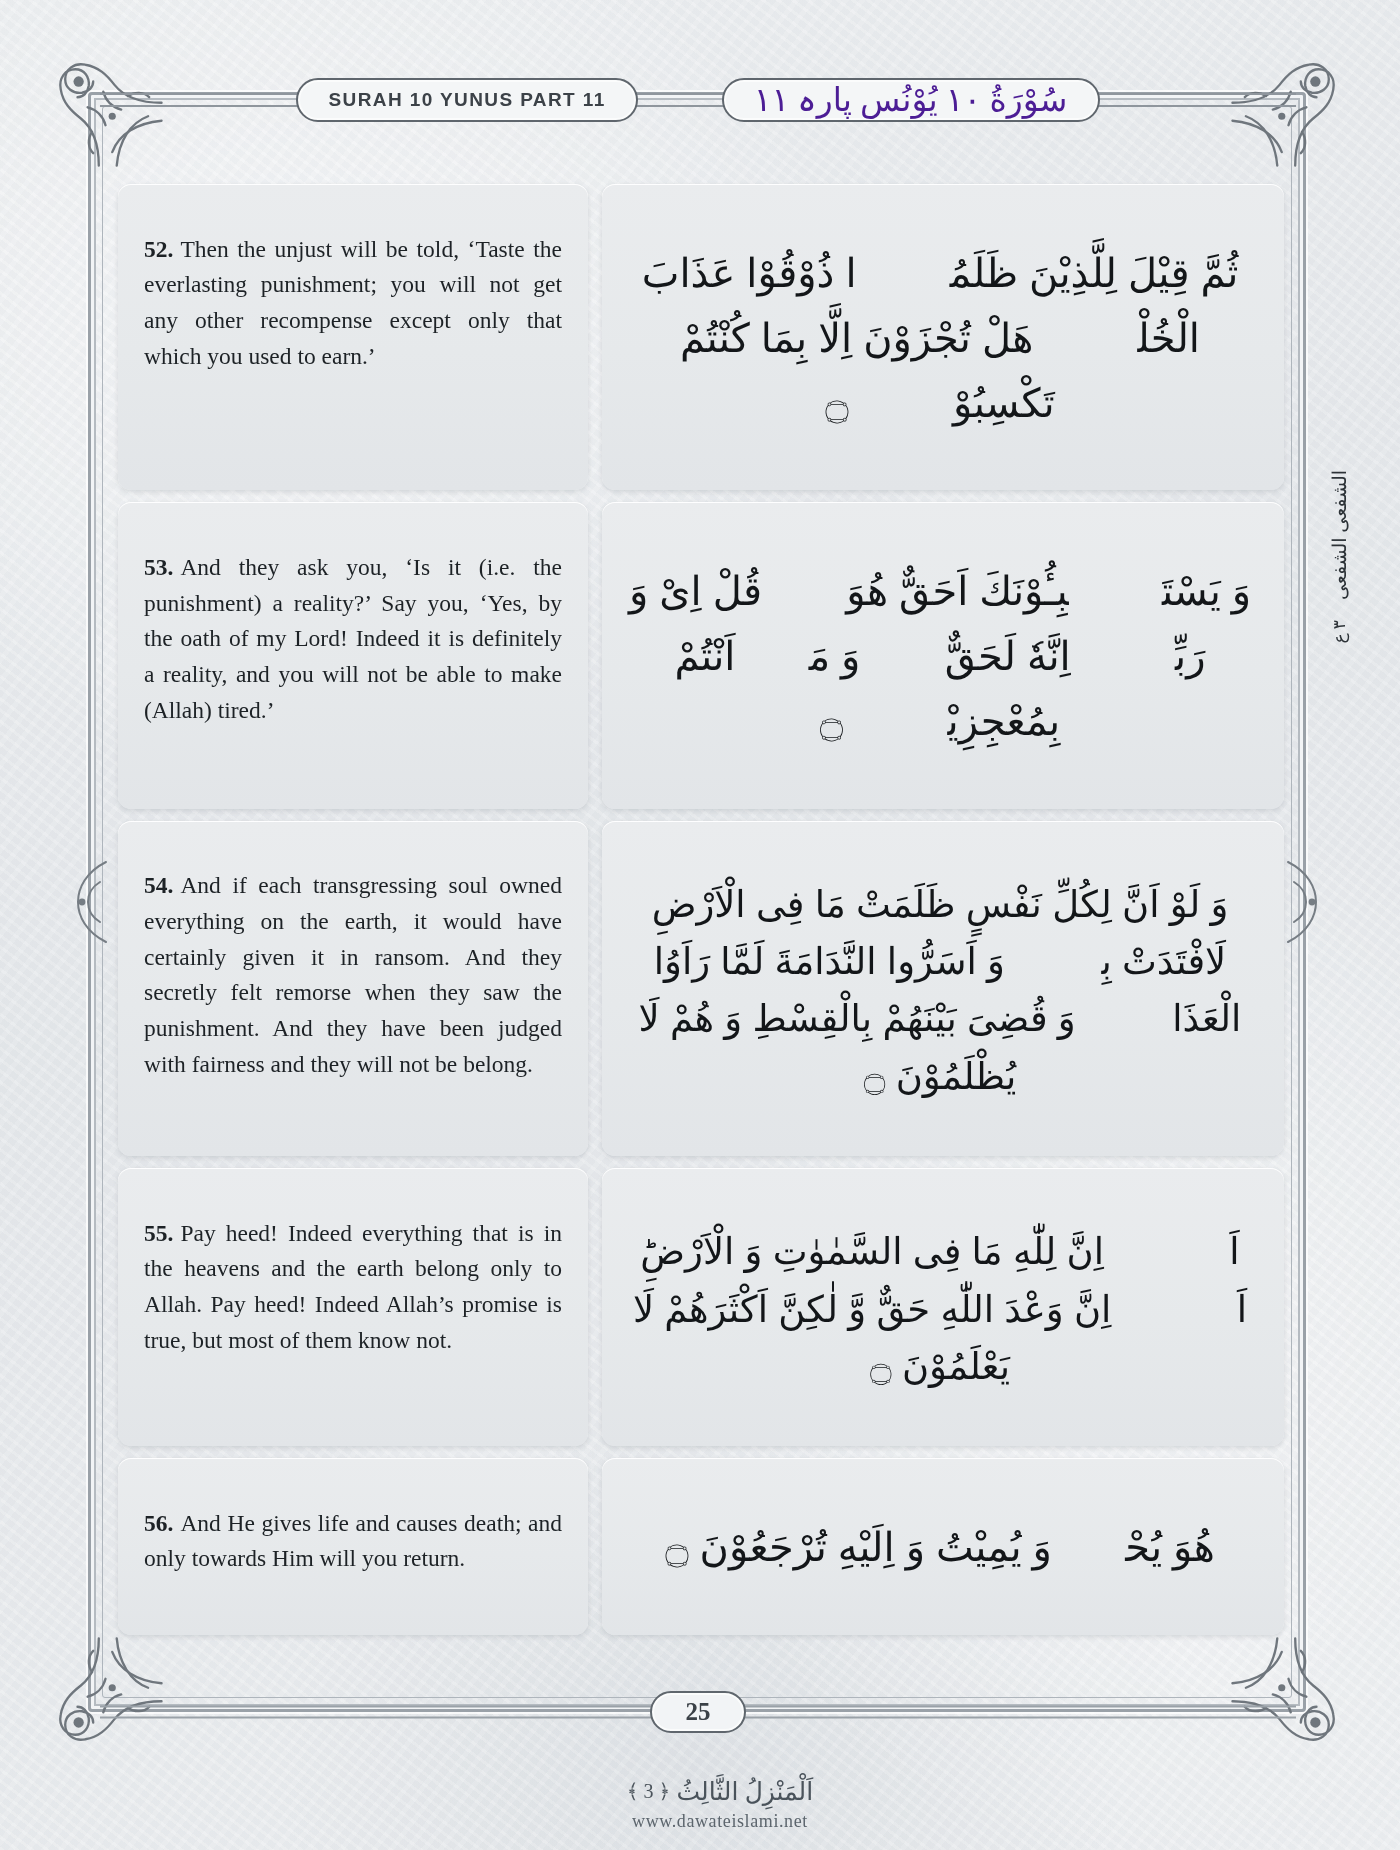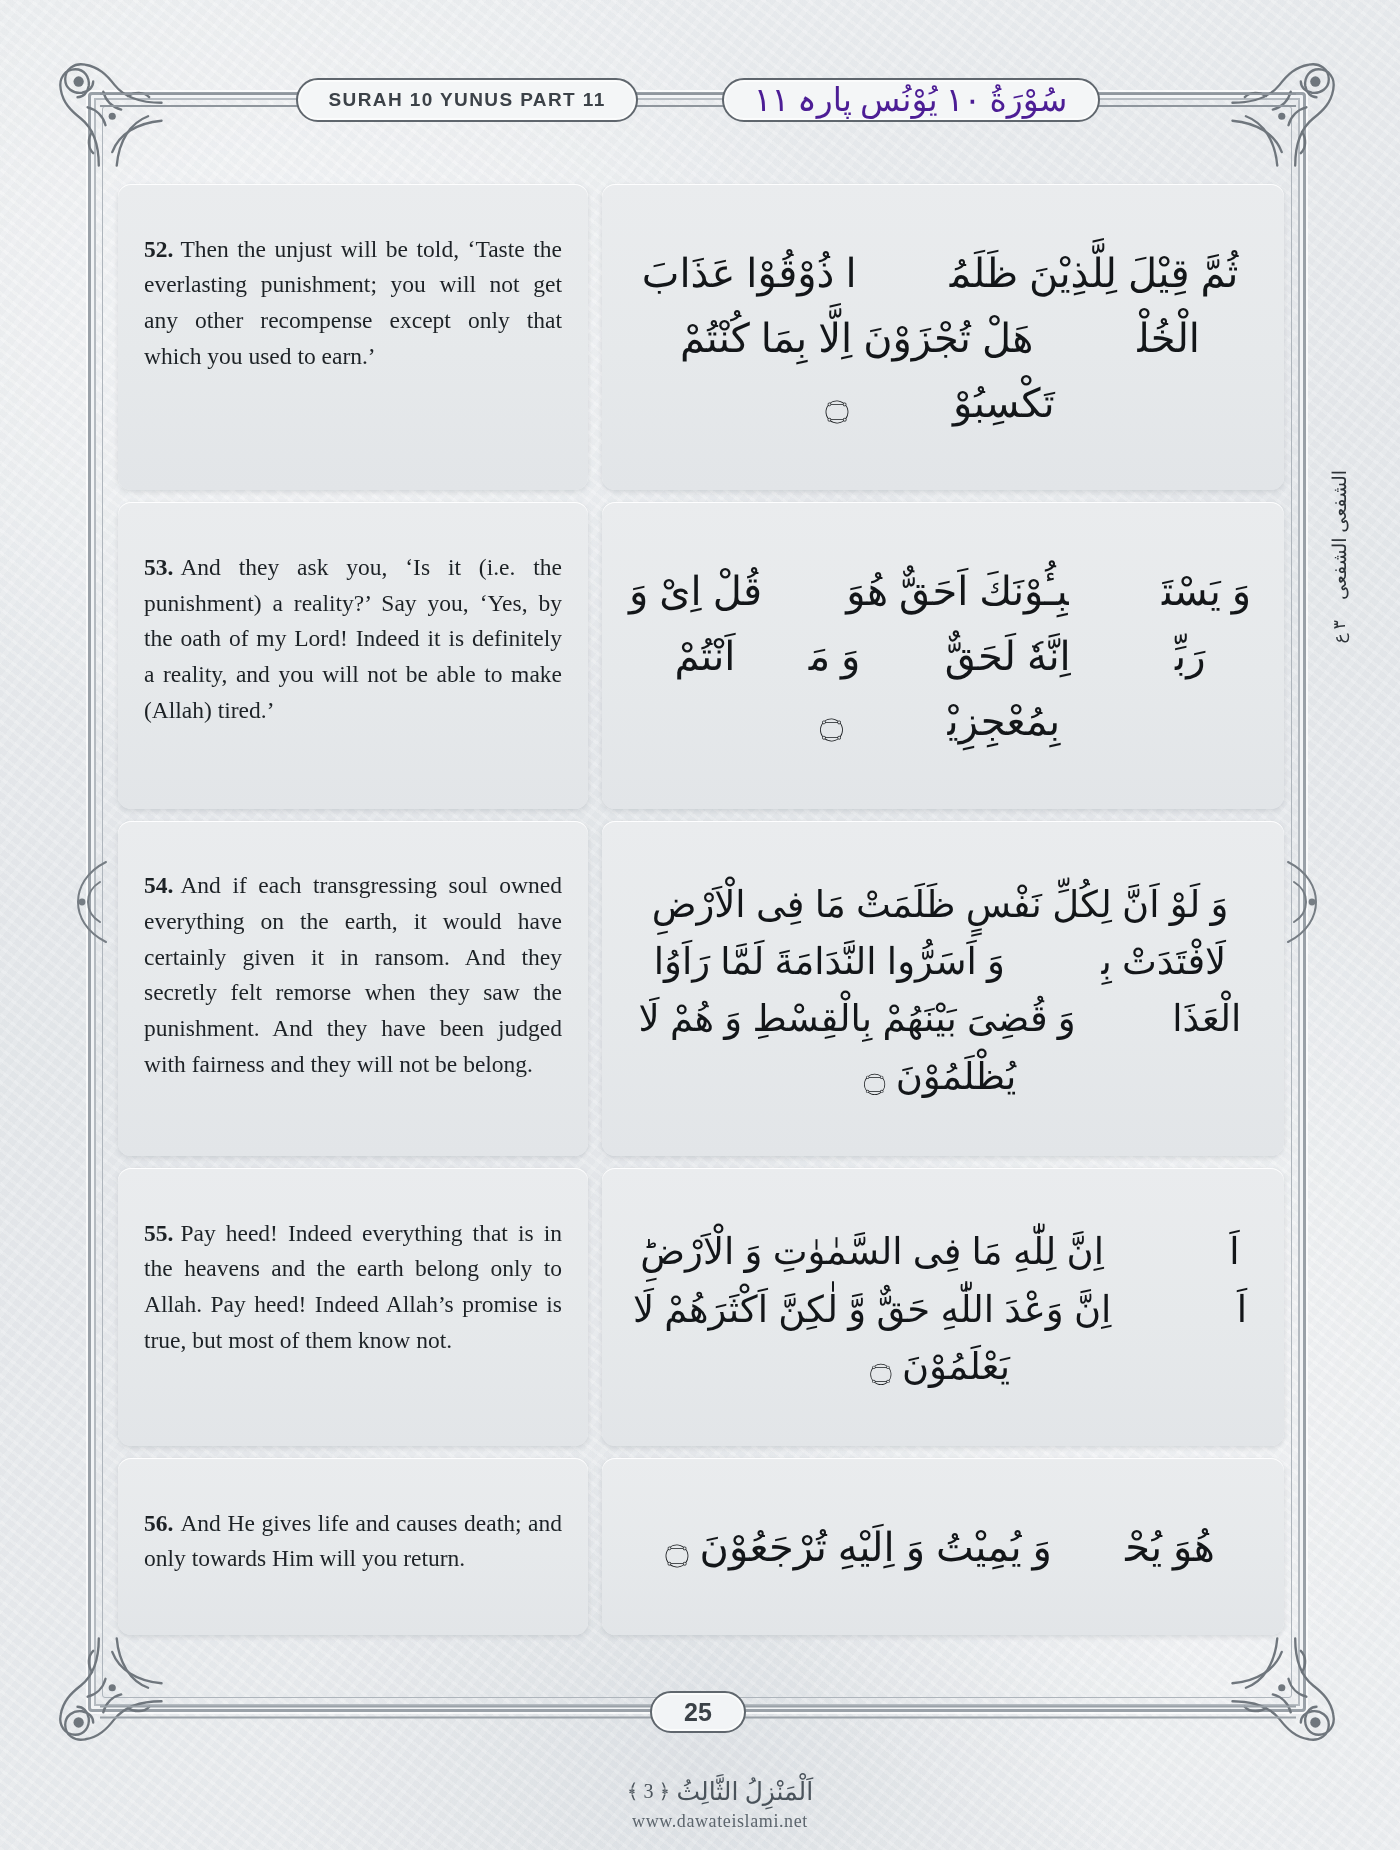--- a/index.html
+++ b/index.html
@@ -243,21 +243,21 @@
     position: relative;
     z-index: 3;
     background: #f2f4f6;
     border: 2.5px solid #5f666d;
     border-radius: 22px;
     min-width: 92px;
     height: 38px;
     display: flex;
     align-items: center;
     justify-content: center;
-    font-family: Liberation Sans, sans-serif;
+    font-family: Liberation Serif, serif;
     font-size: 25px;
     font-weight: 700;
     color: #3b4147;
     box-shadow: inset 0 0 0 2px #fbfcfc;
   }
 
   .colophon {
     position: absolute;
     left: 0; right: 0; bottom: 18px;
     text-align: center;

